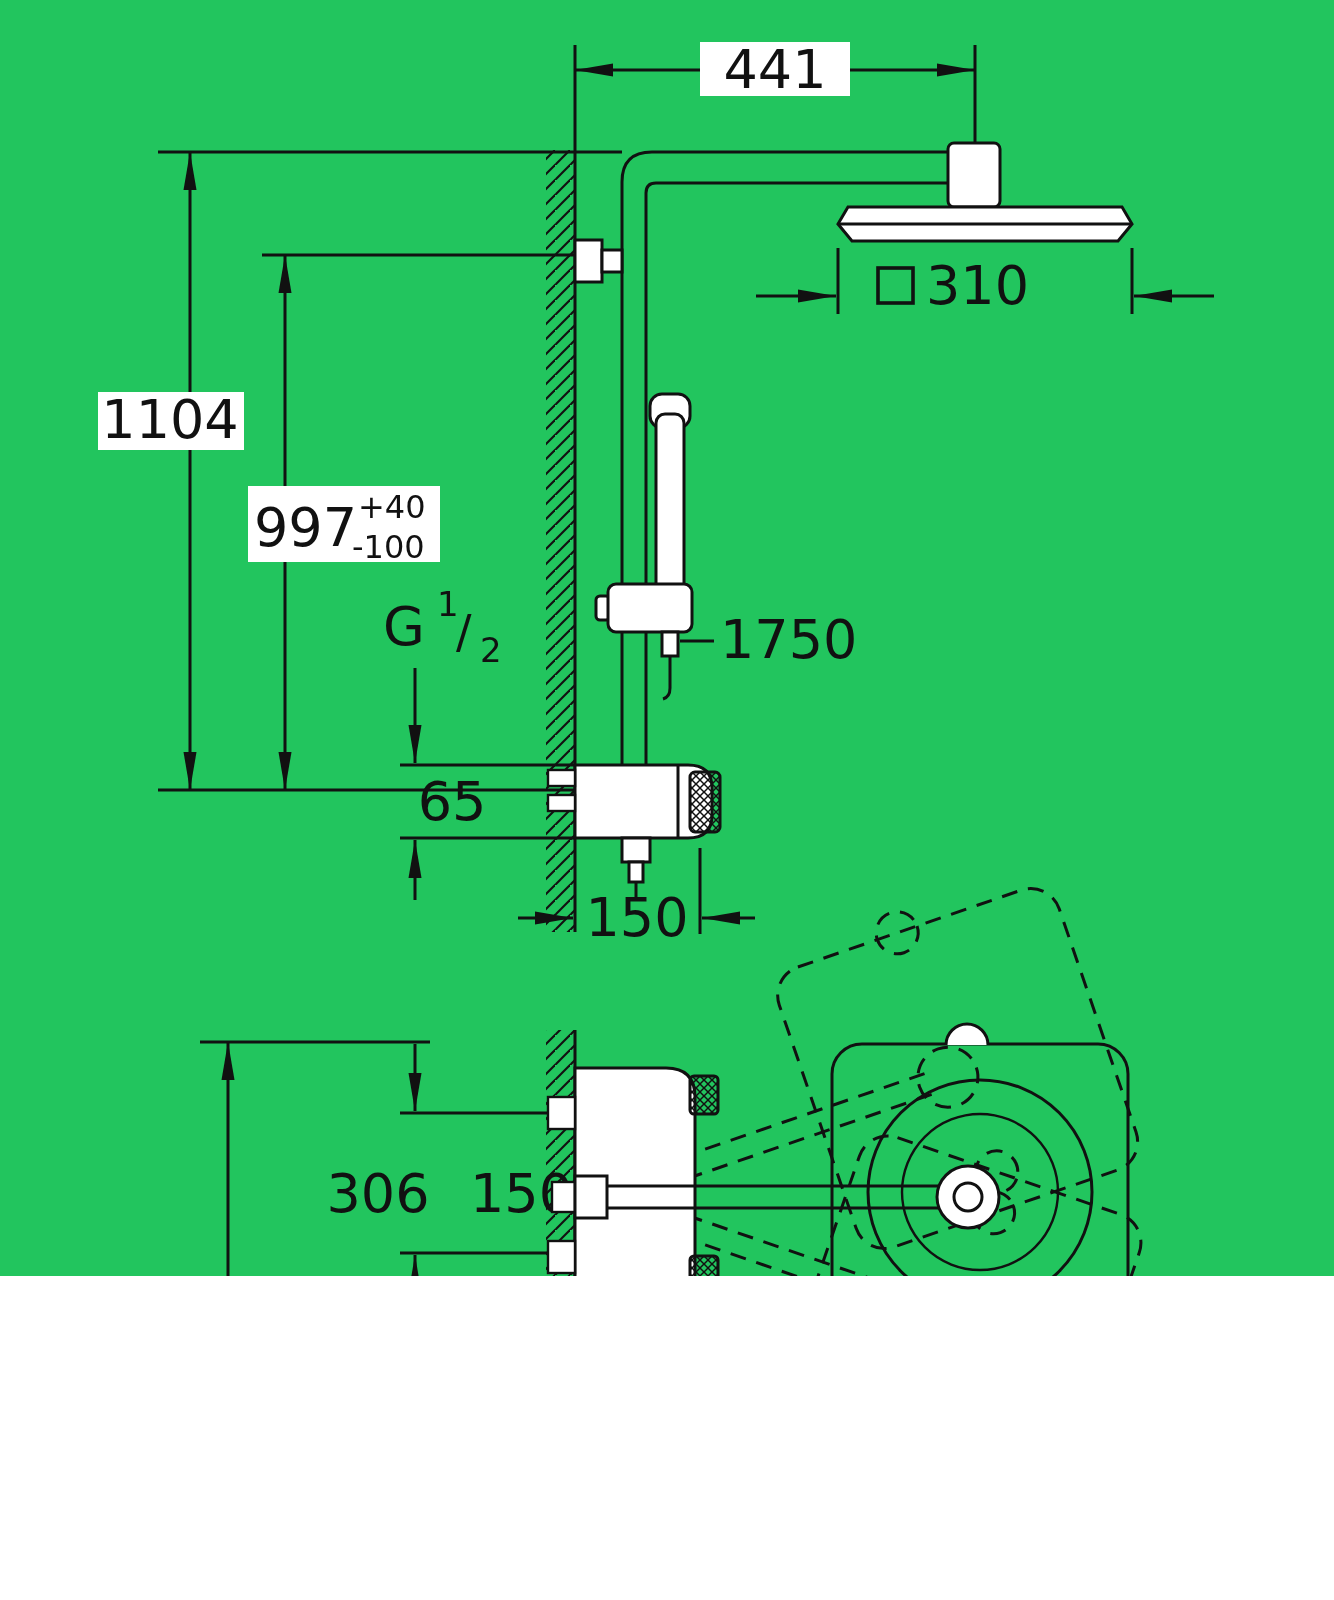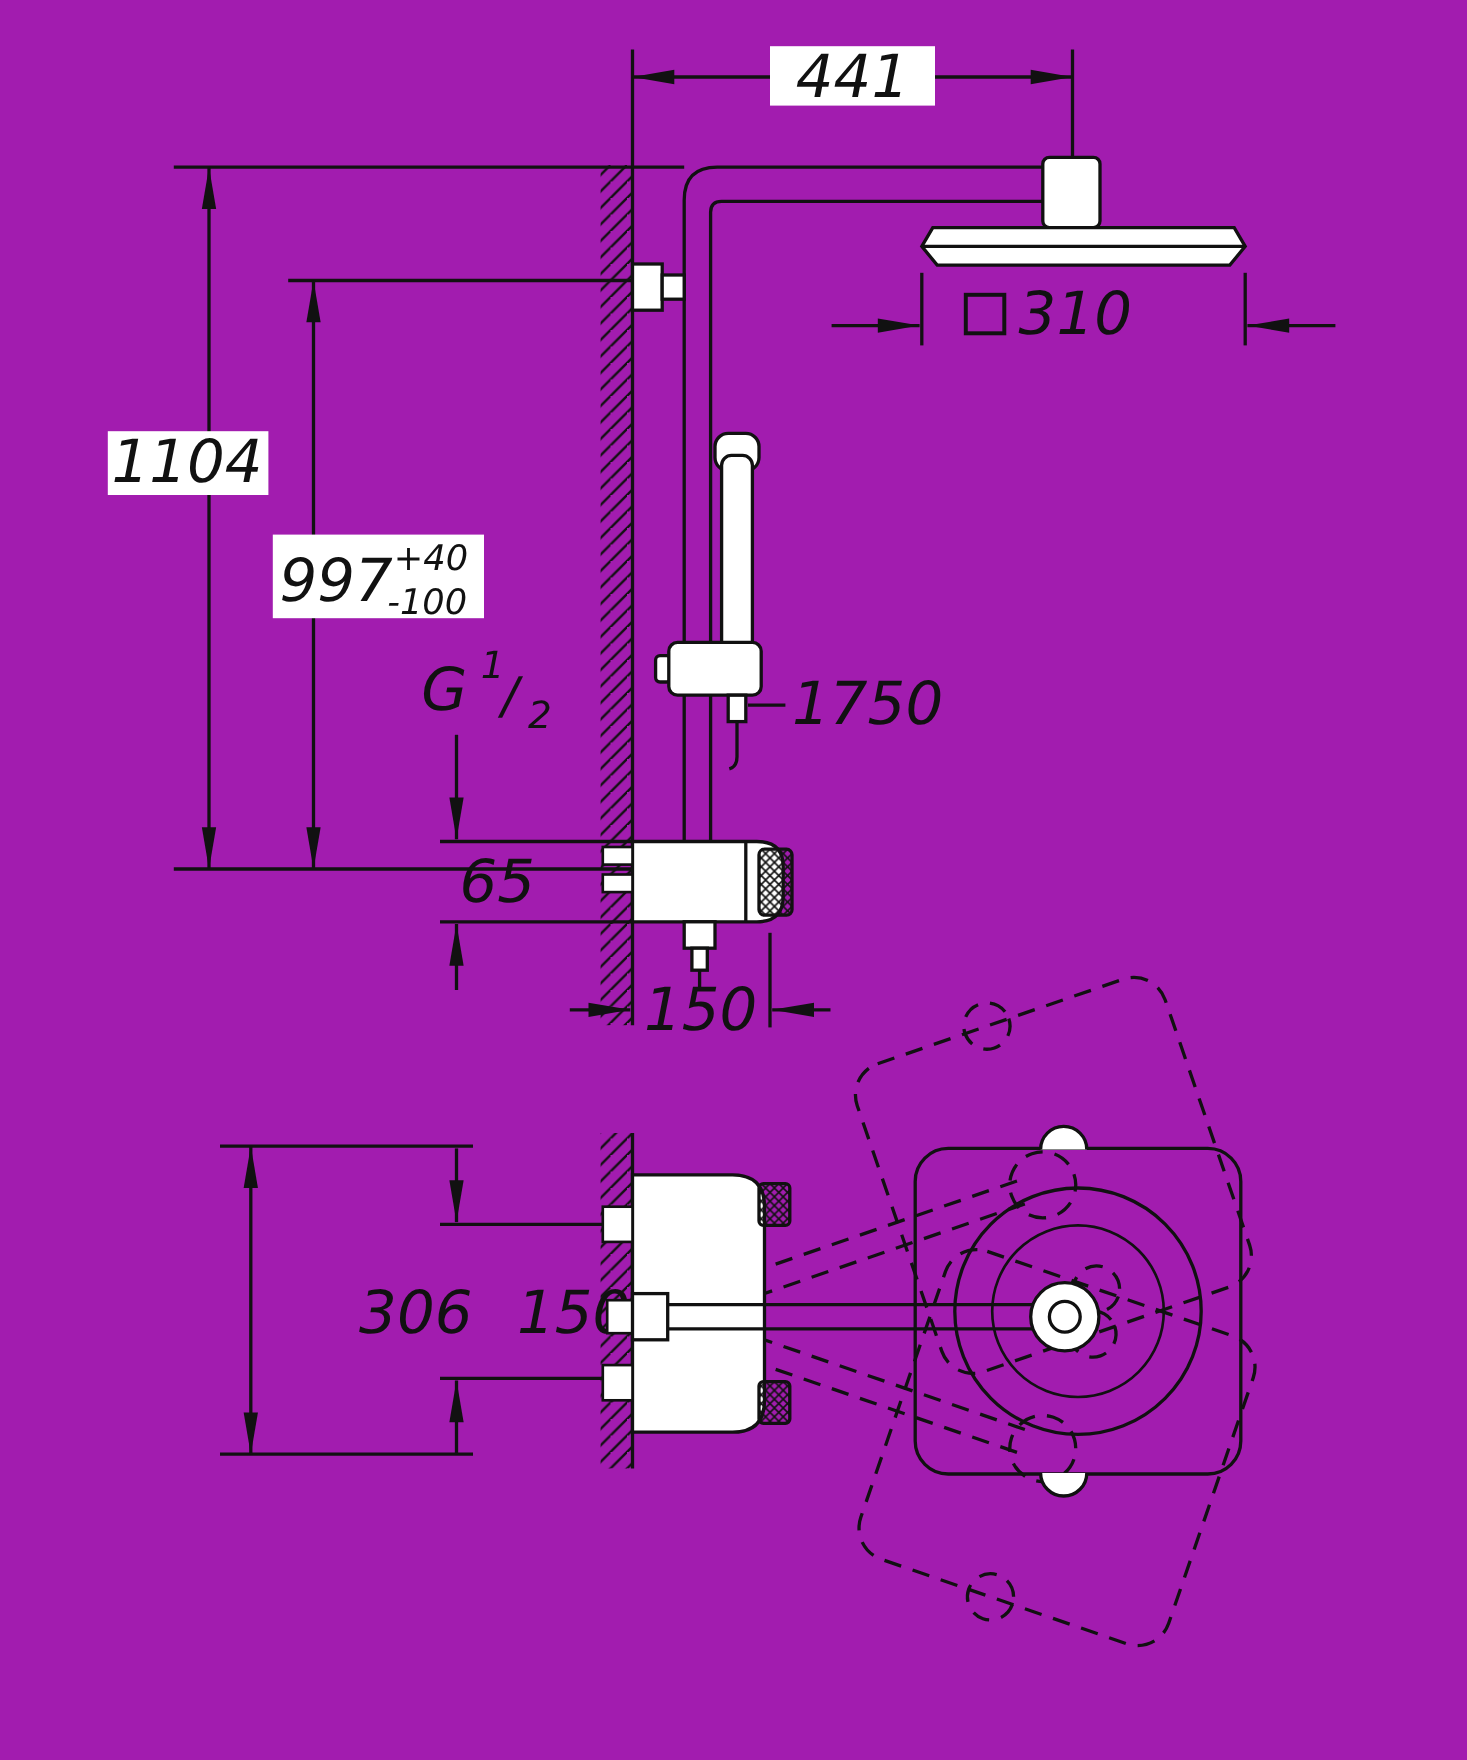--- a/index.html
+++ b/index.html
@@ -1,16 +1,16 @@
 <!DOCTYPE html>
 <html><head>
 <meta charset="utf-8">
 <style>
   html,body { margin:0; padding:0; background:#ffffff; }
-  .stage { width:1334px; height:1600px; background:#a21caf; position:relative;font-style:italic; }
+  .stage { width:1334px; height:1276px; background:#22c55e; position:relative; }
   svg .s     { stroke:#111111; stroke-width:3; fill:none; stroke-linecap:butt; }
   svg .wfill { stroke:#111111; stroke-width:3; fill:#ffffff; }
   svg .thin  { stroke-width:2.4; }
   svg .thick { stroke-width:3.6; }
   svg .bg    { fill:#ffffff; stroke:none; }
   svg .dash line, svg .dash rect, svg .dash circle, svg .dash path
              { stroke:#111111; stroke-width:3; fill:none; stroke-dasharray:16 11; }
   svg text   { fill:#111111; stroke:none; font-family:"DejaVu Sans","Liberation Sans",sans-serif; font-size:54px; }
   svg text.fs32 { font-size:32px; }
   svg text.fs34 { font-size:34px; }

